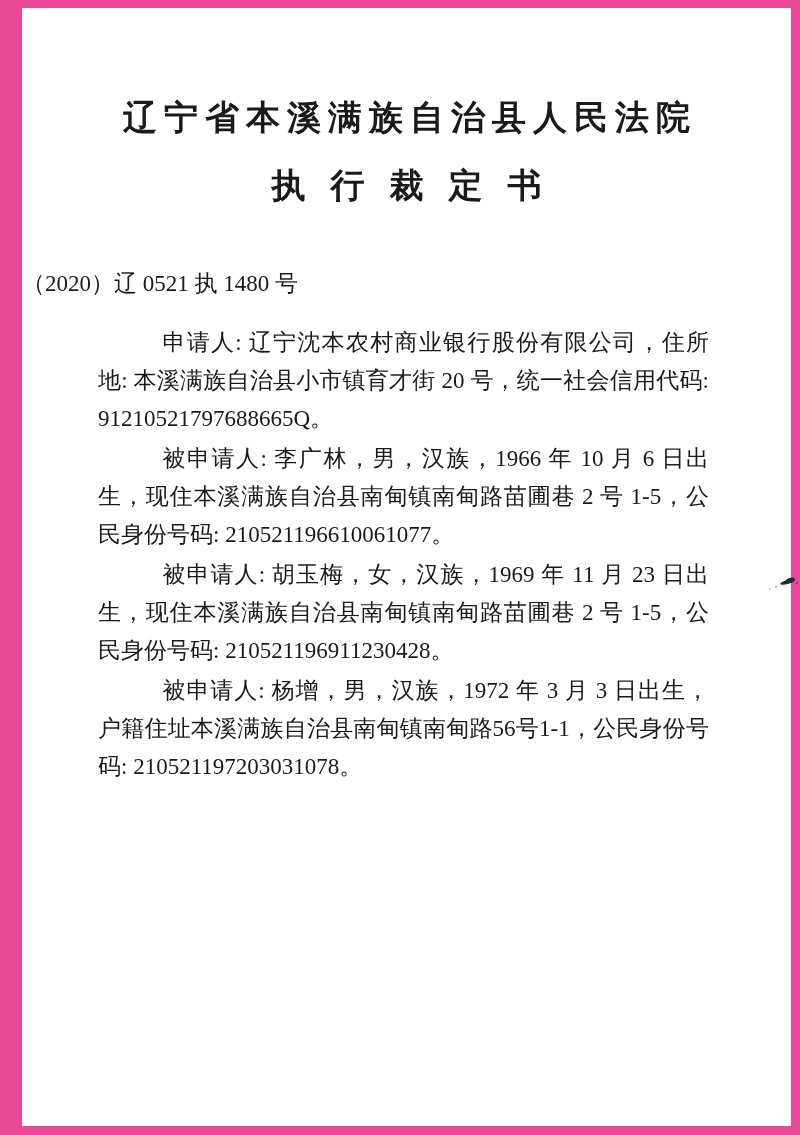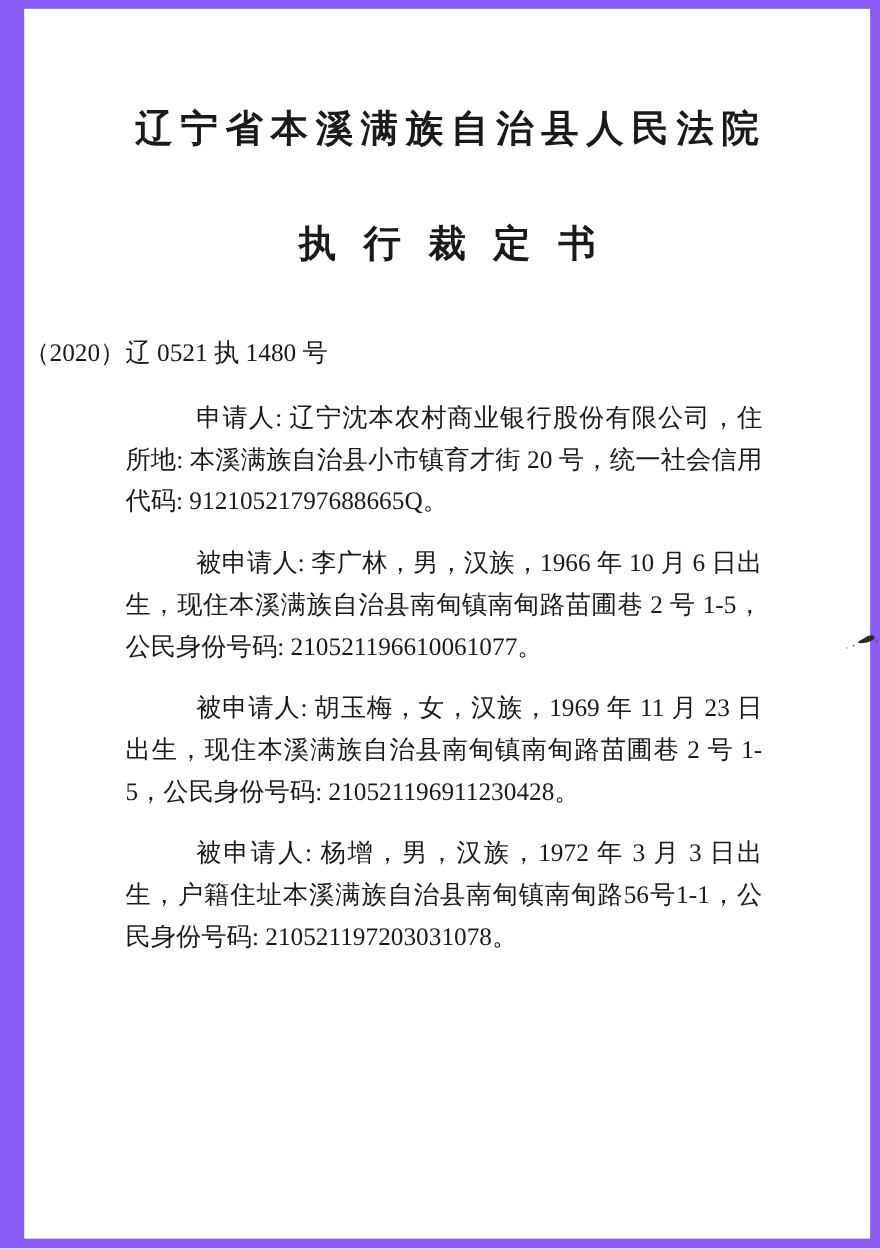--- a/index.html
+++ b/index.html
@@ -7,21 +7,21 @@
     padding: 0;
     width: 800px;
     height: 1135px;
     overflow: hidden;
     font-family: "Liberation Serif", "DejaVu Serif", serif;
   }
   .canvas {
     position: relative;
     width: 800px;
     height: 1135px;
-    background: #8b5cf6;
+    background: #ec4899;
   }
   .page {
     position: absolute;
     left: 22px;
     top: 8px;
     width: 769px;
     height: 1118px;
     background: #ffffff;
     color: #1a1a1a;
     box-sizing: border-box;
@@ -30,21 +30,21 @@
     margin: 90px 0 0 0;
     font-size: 34px;
     line-height: 40px;
     font-weight: bold;
     text-align: center;
     letter-spacing: 7px;
     text-indent: 7px;
     white-space: nowrap;
   }
   .doc-title {
-    margin: 65px 0 0 0;
+    margin: 28px 0 0 0;
     font-size: 34px;
     line-height: 40px;
     font-weight: bold;
     text-align: center;
     letter-spacing: 25px;
     text-indent: 25px;
     white-space: nowrap;
   }
   .case-number {
     margin: 62px 85px 0 0;
@@ -54,21 +54,21 @@
   }
   .doc-body {
     margin-top: 24px;
     padding: 0 80px 0 74px;
     font-size: 23px;
     line-height: 38px;
     text-align: justify;
     text-justify: inter-character;
   }
   .doc-body p {
-    margin: 18px;
+    margin: 2px;
     text-indent: 2.8em;
   }
   .ink-smudge {
     position: absolute;
     left: 744px;
     top: 562px;
     width: 34px;
     height: 28px;
   }
 </style>

